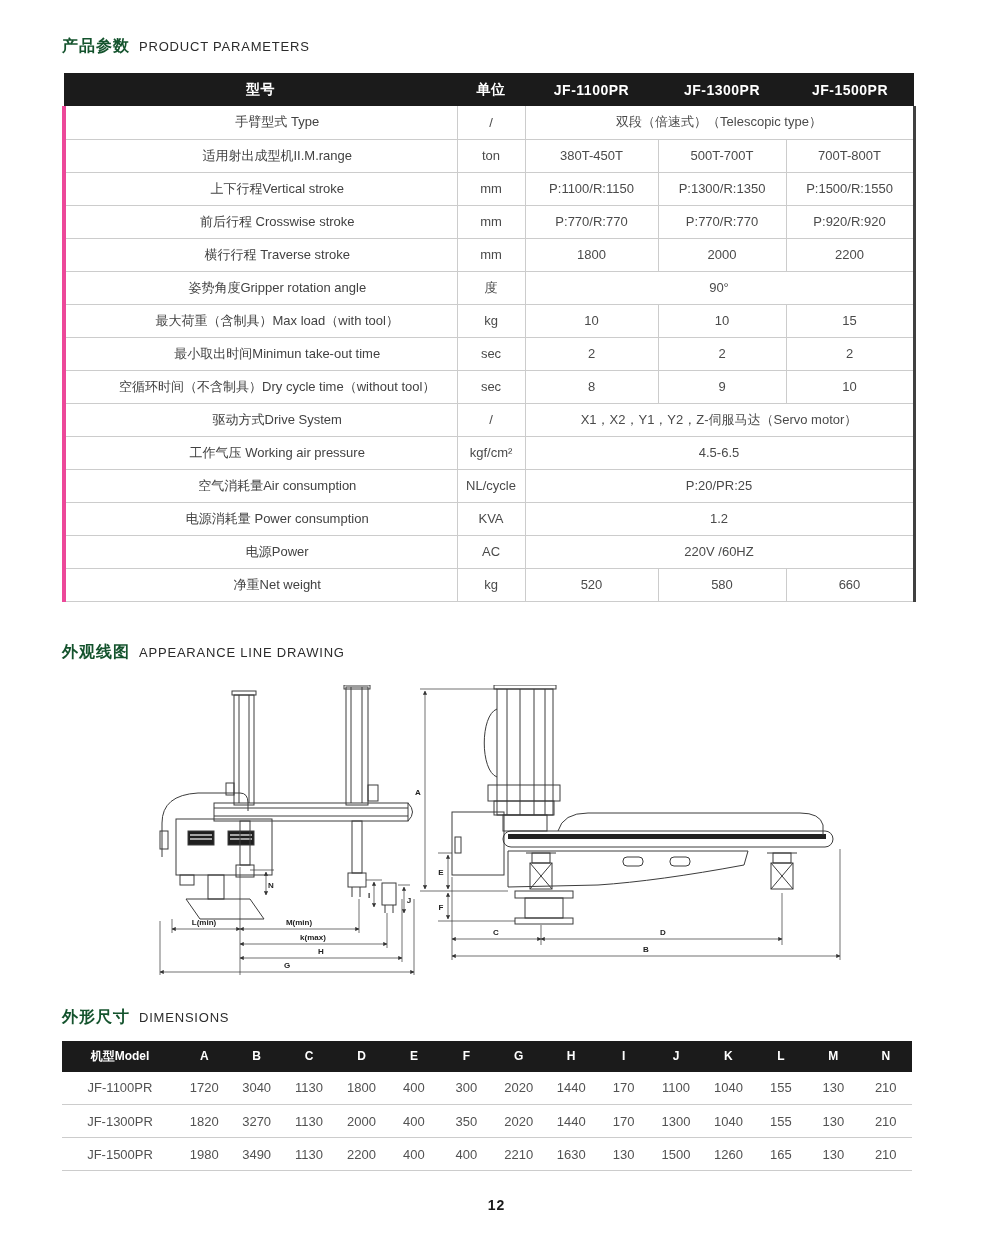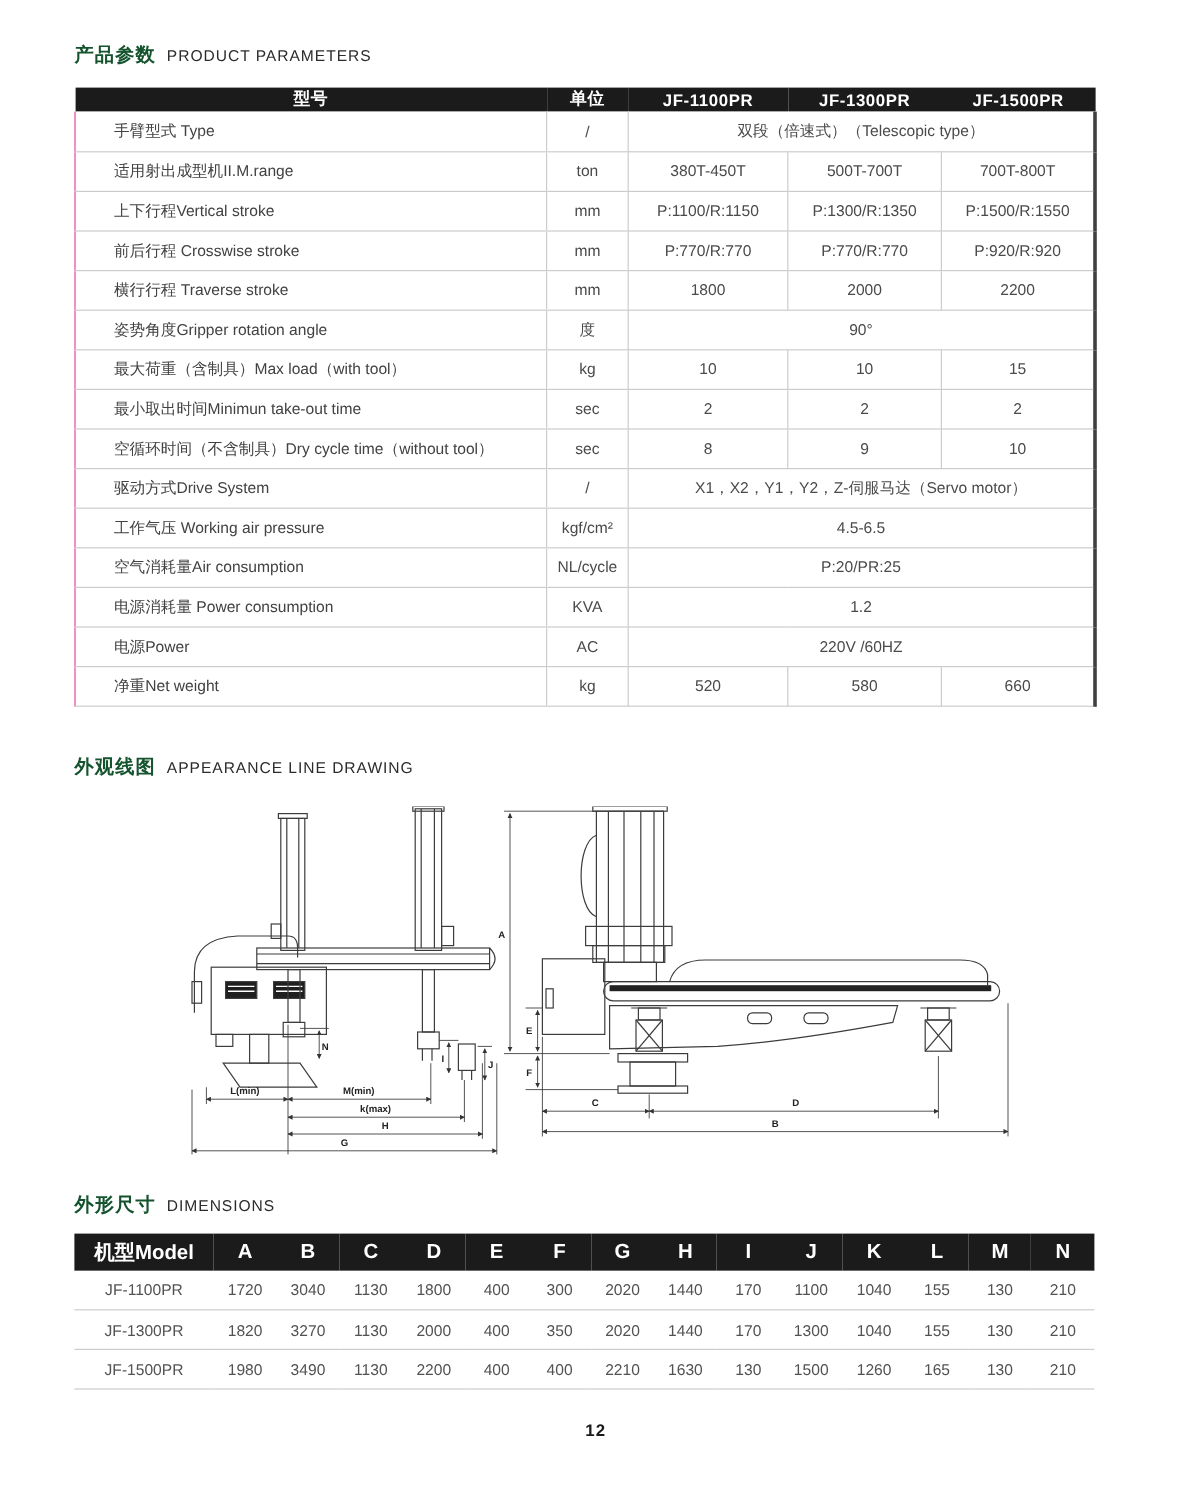--- a/index.html
+++ b/index.html
@@ -15,47 +15,47 @@
   .section-heading .zh { font-size:16px; font-weight:bold; color:#14532d; letter-spacing:1px; }
   .section-heading .en { font-size:13px; color:#2b2b2b; letter-spacing:0.8px;text-align:right; }
 
   .heading-1 { padding-top:36px; }
 
   table { border-collapse:collapse; }
 
   
   .param-table { margin:16px 0 0 62px; width:850px; table-layout:fixed; }
   .param-table th {
-    background:#1b1b1b; color:#fff; height:20px;
+    background:#1b1b1b; color:#fff; height:33px;
     font-size:14px; font-weight:bold; text-align:center; letter-spacing:0.5px;
   }
   .param-table td {
     height:33px; font-size:13px; color:#4a4a4a;
     border-bottom:1px solid #ccc; background:#fff;
   }
-  .param-table td.lbl { text-align:left; padding-left:32px; border-left:1px solid #ec4899; color:#424242; }
+  .param-table td.lbl { text-align:center; padding-left:32px; border-left:4px solid #ec4899; color:#424242; }
   .param-table td.unit { text-align:center; border-left:1px solid #ccc; border-right:1px solid #ccc; }
   .param-table td.val { text-align:center; border-right:1px solid #ccc; }
   .param-table td.val:last-child { border-right:3px solid #404040; }
 
   
   .heading-2 { margin-top:40px; }
   .drawings { position:relative; width:993px; height:292px; margin-top:22px; }
   .drawings svg { position:absolute; top:0; }
   #front-view { left:152px; }
   #side-view  { left:408px; }
   .dim-label { font-size:8px; font-weight:bold; fill:#222; font-family:"Liberation Sans",sans-serif; }
 
   
   .heading-3 { margin-top:30px; }
   .dim-table { margin:13px 0 0 62px; width:850px; table-layout:fixed; }
   .dim-table col.model-col { width:116px; }
   .dim-table th {
     background:#1b1b1b; color:#fff; height:31px;
-    font-size:17px; font-weight:bold; text-align:center;
+    font-size:12px; font-weight:bold; text-align:center;
   }
   .dim-table td {
     height:33px; text-align:center; font-size:13px; color:#525252;
     border-bottom:1px solid #ccc; background:#fff;
   }
 
   .page-number { margin-top:26px; text-align:center; font-size:14px; font-weight:bold; color:#1a1a1a; letter-spacing:1px; }
 </style>
 </head>
 <body>

